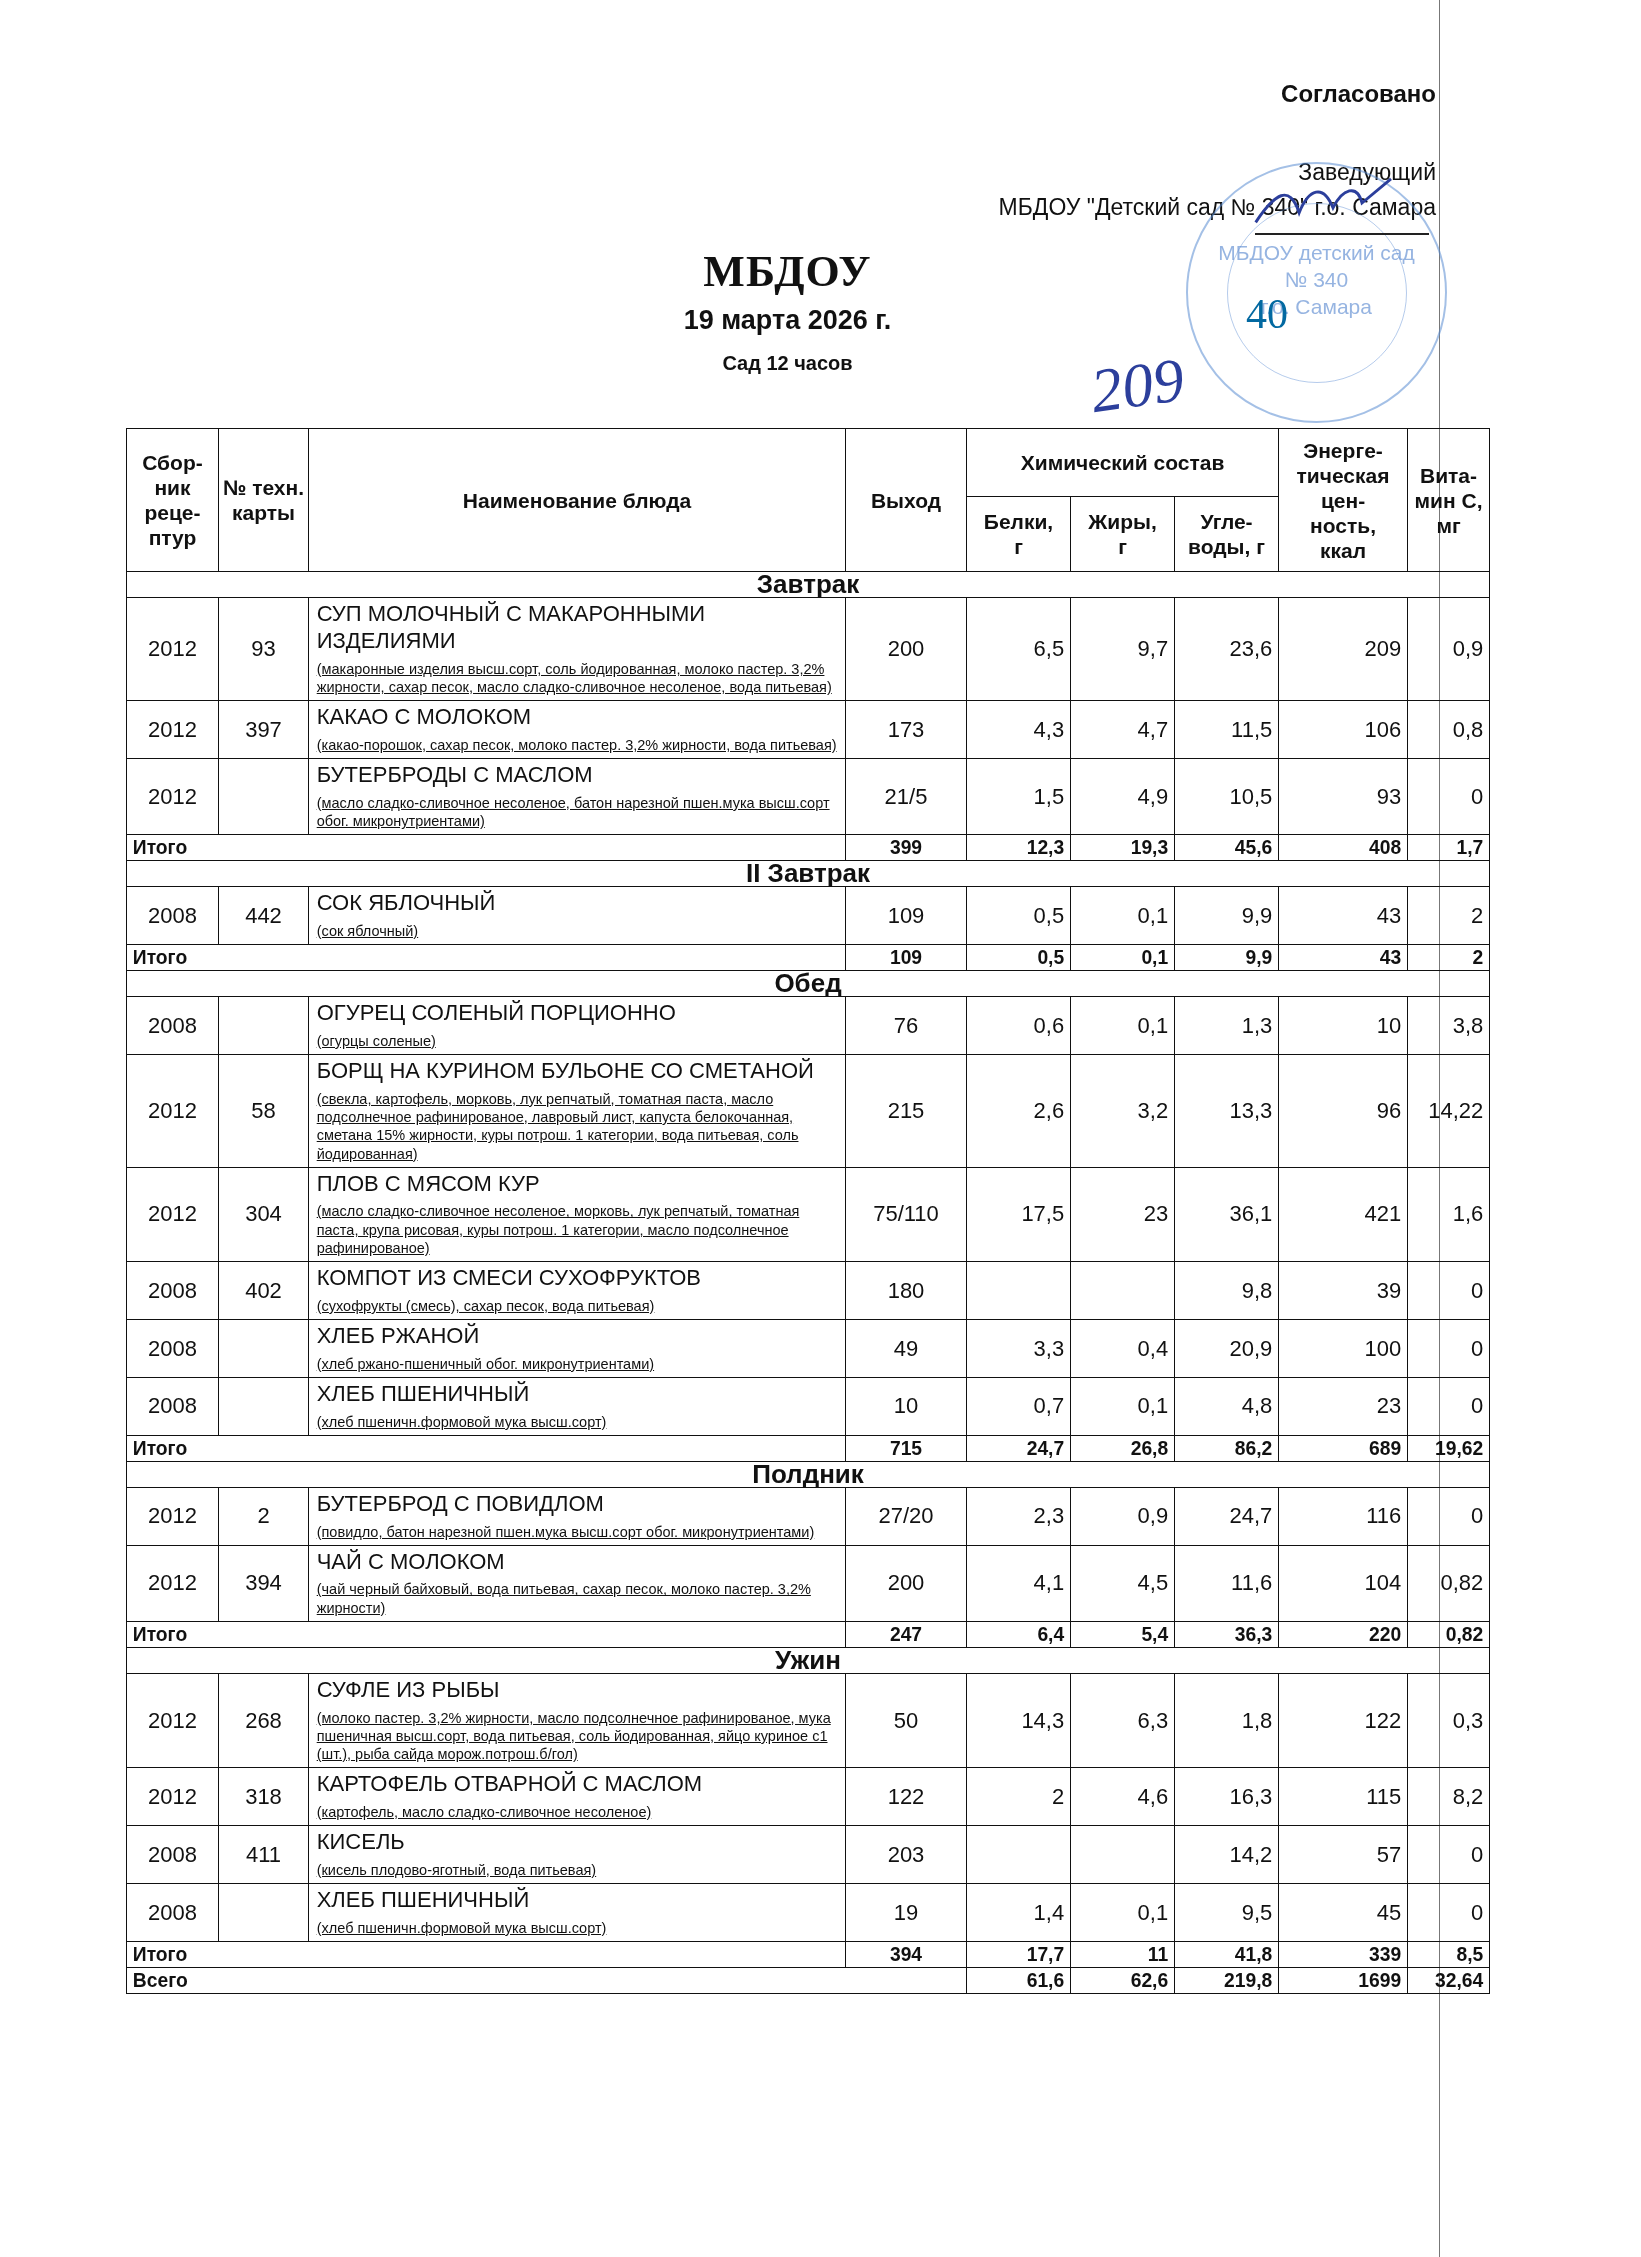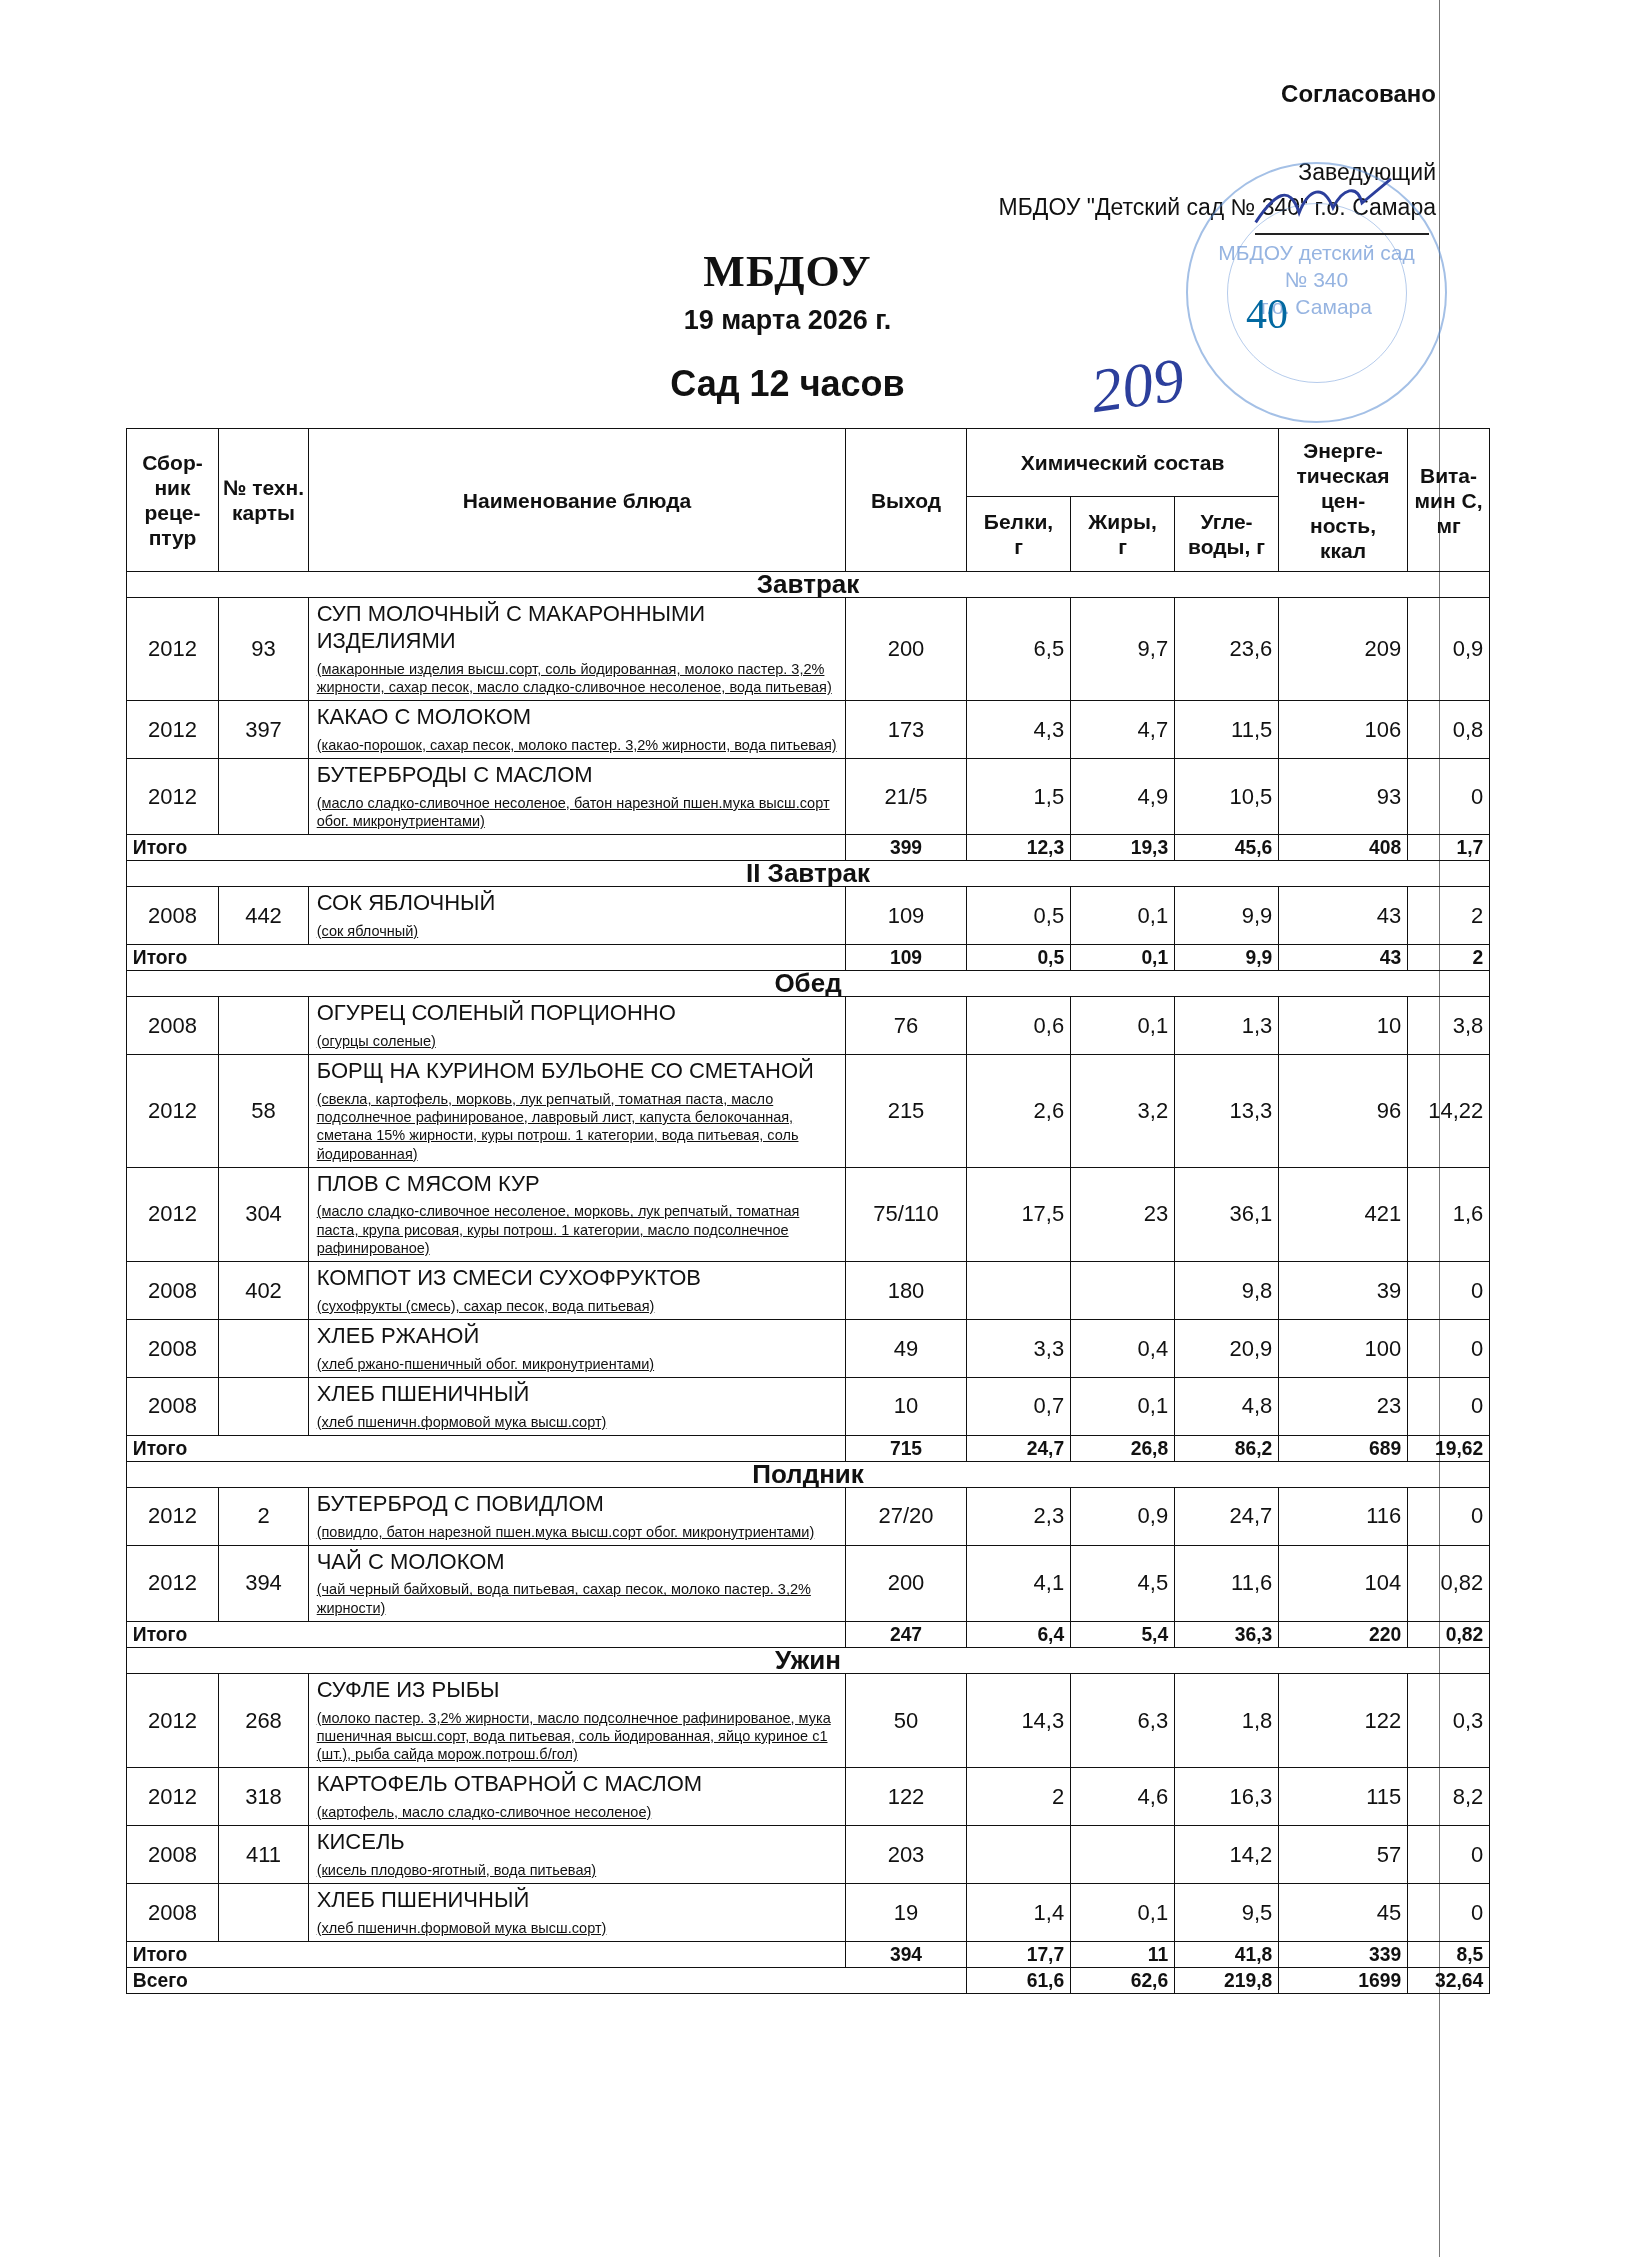--- a/index.html
+++ b/index.html
@@ -4,21 +4,21 @@
 <style>
   html, body { margin:0; padding:0; background:#ffffff; }
   body { width:1641px; height:2257px; position:relative; overflow:hidden;
          font-family:"Liberation Sans", sans-serif; color:#111; }
   .approval { position:absolute; right:205px; top:76px; text-align:right; font-size:23px; line-height:35px; }
   .approval .agreed { font-weight:bold; font-size:24px; margin-bottom:44px; display:block; }
   .approval .line { display:block; }
   .title-block { position:absolute; left:628px; top:243px; width:319px; text-align:center; }
   .title-block .t-menu { font-family:"Liberation Serif", serif; font-weight:bold; font-size:44px; letter-spacing:1px; line-height:58px; }
   .title-block .t-date { font-weight:bold; font-size:27px; line-height:39px; }
-  .title-block .t-sub { font-weight:bold; font-size:36px; line-height:46px; margin-top:21px; }
+  .title-block .t-sub { font-weight:bold; font-size:20px; line-height:46px; }
   .stamp { position:absolute; left:1186px; top:162px; width:261px; height:261px; border-radius:50%;
            border:2.9px solid rgba(90,140,210,0.55); box-sizing:border-box; }
   .stamp-inner { position:absolute; left:39px; top:39px; width:178px; height:178px; border-radius:50%;
            border:1.9px solid rgba(90,140,210,0.45); }
   .stamp-text { position:absolute; left:0; right:0; top:75px; text-align:center; color:rgba(80,130,205,0.6);
            font-size:21px; line-height:27px; }
   .signature { position:absolute; left:1246px; top:174px; width:174px; height:58px; }
   .handnum { position:absolute; left:1091px; top:350px; font-family:"Liberation Serif", serif; font-style:italic;
            font-size:62px; color:#2c3f9c; transform:rotate(-8deg); }
   .handnum2 { position:absolute; left:1246px; top:290px; font-family:"Liberation Serif", serif; 

